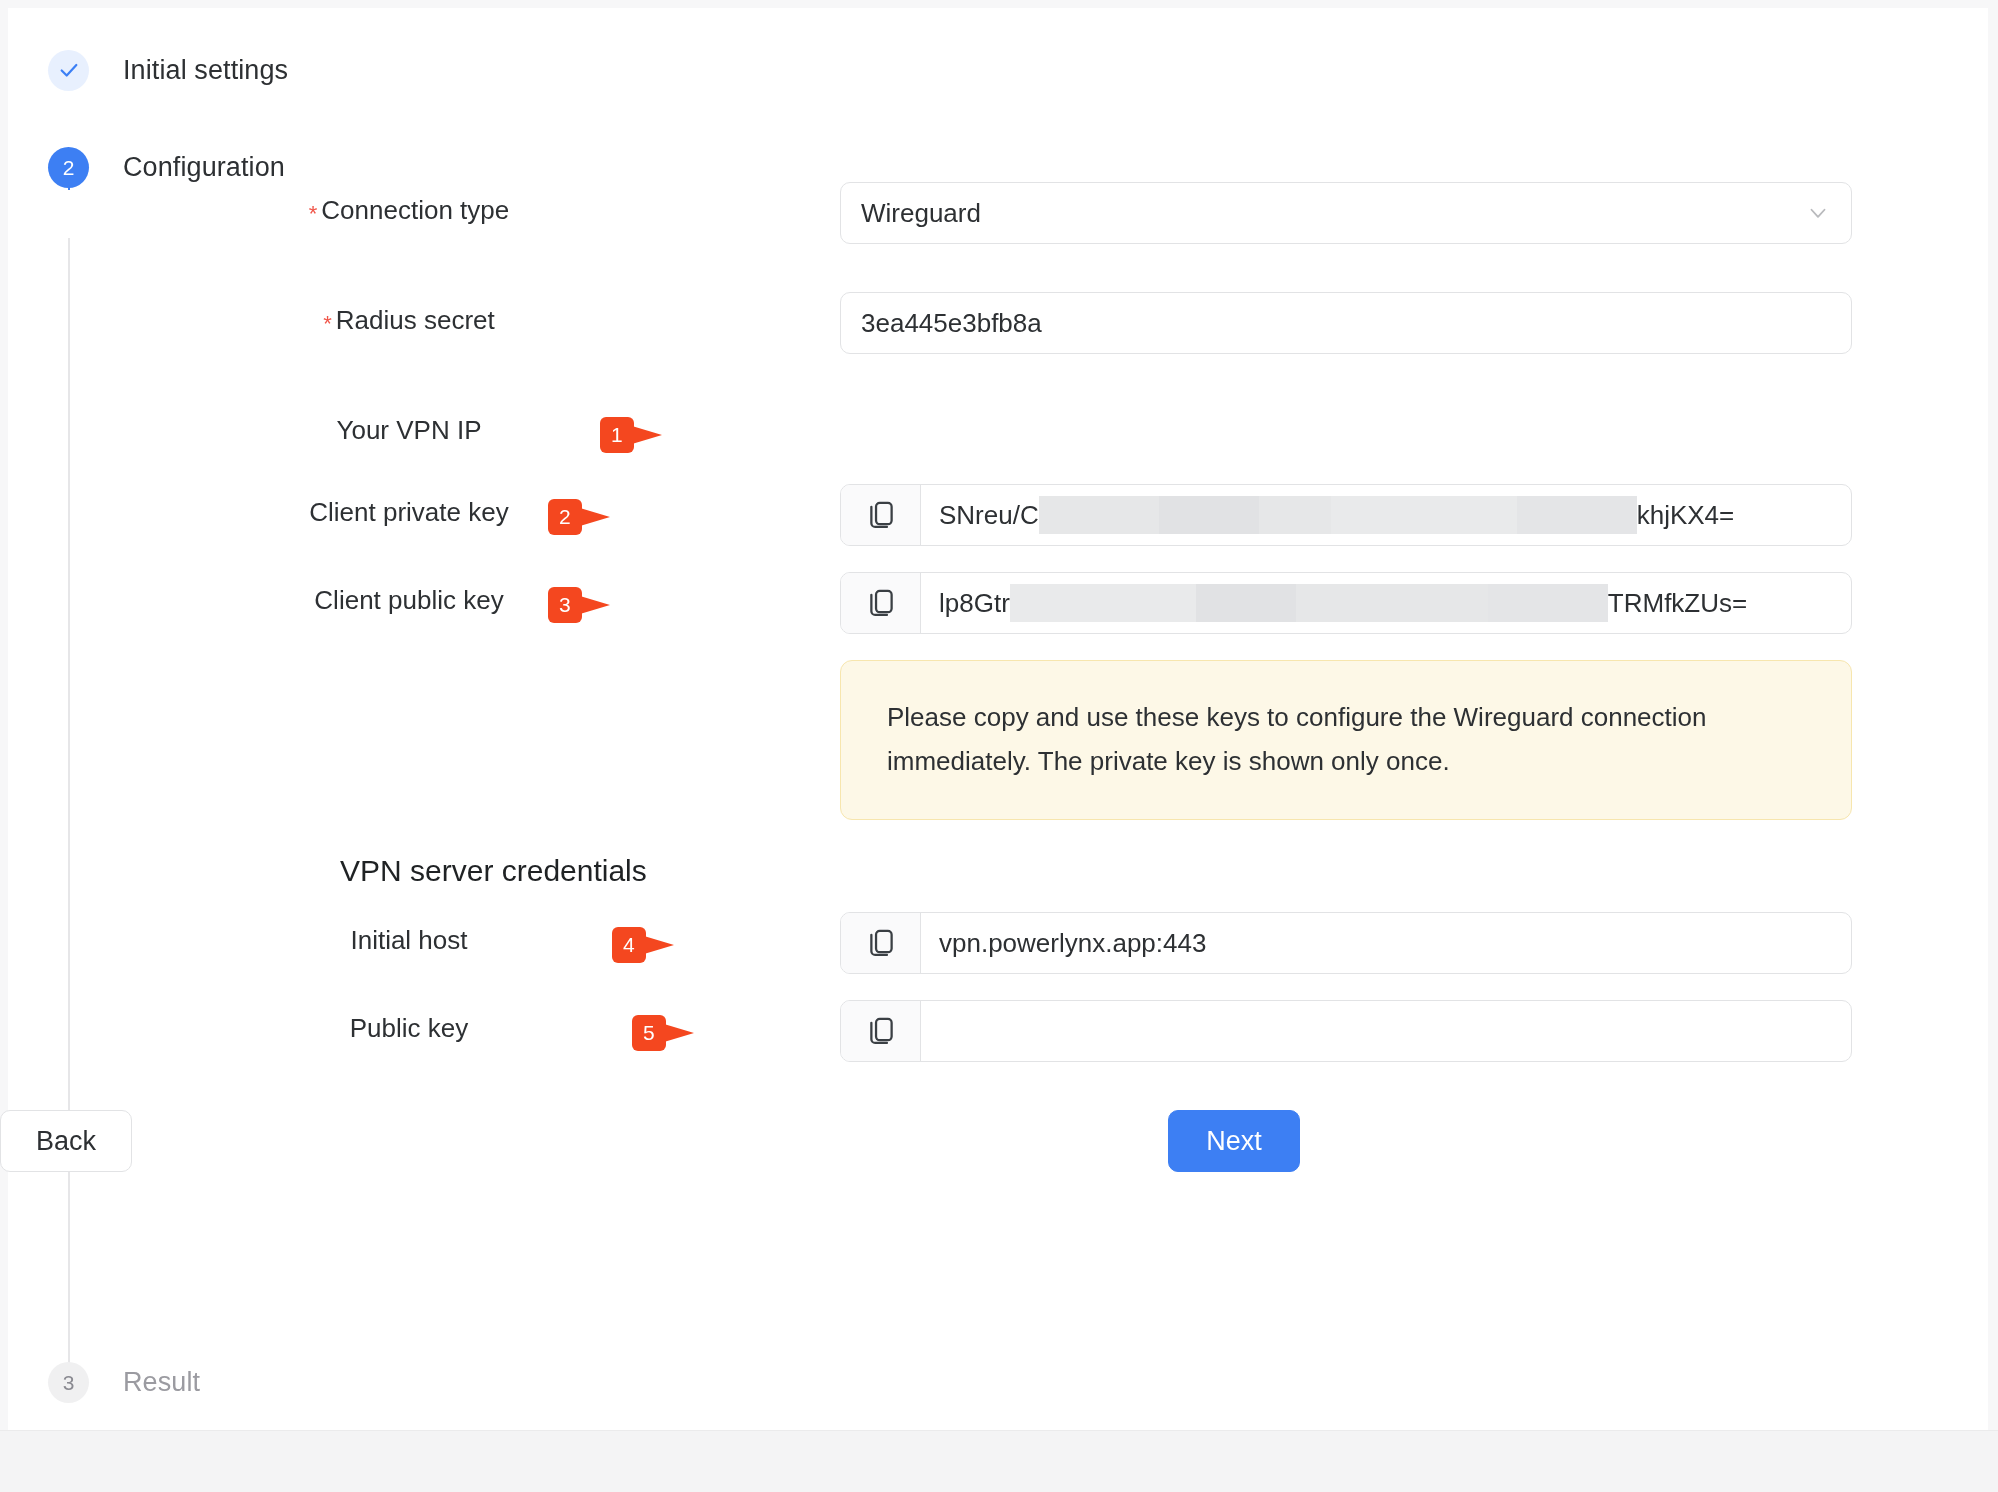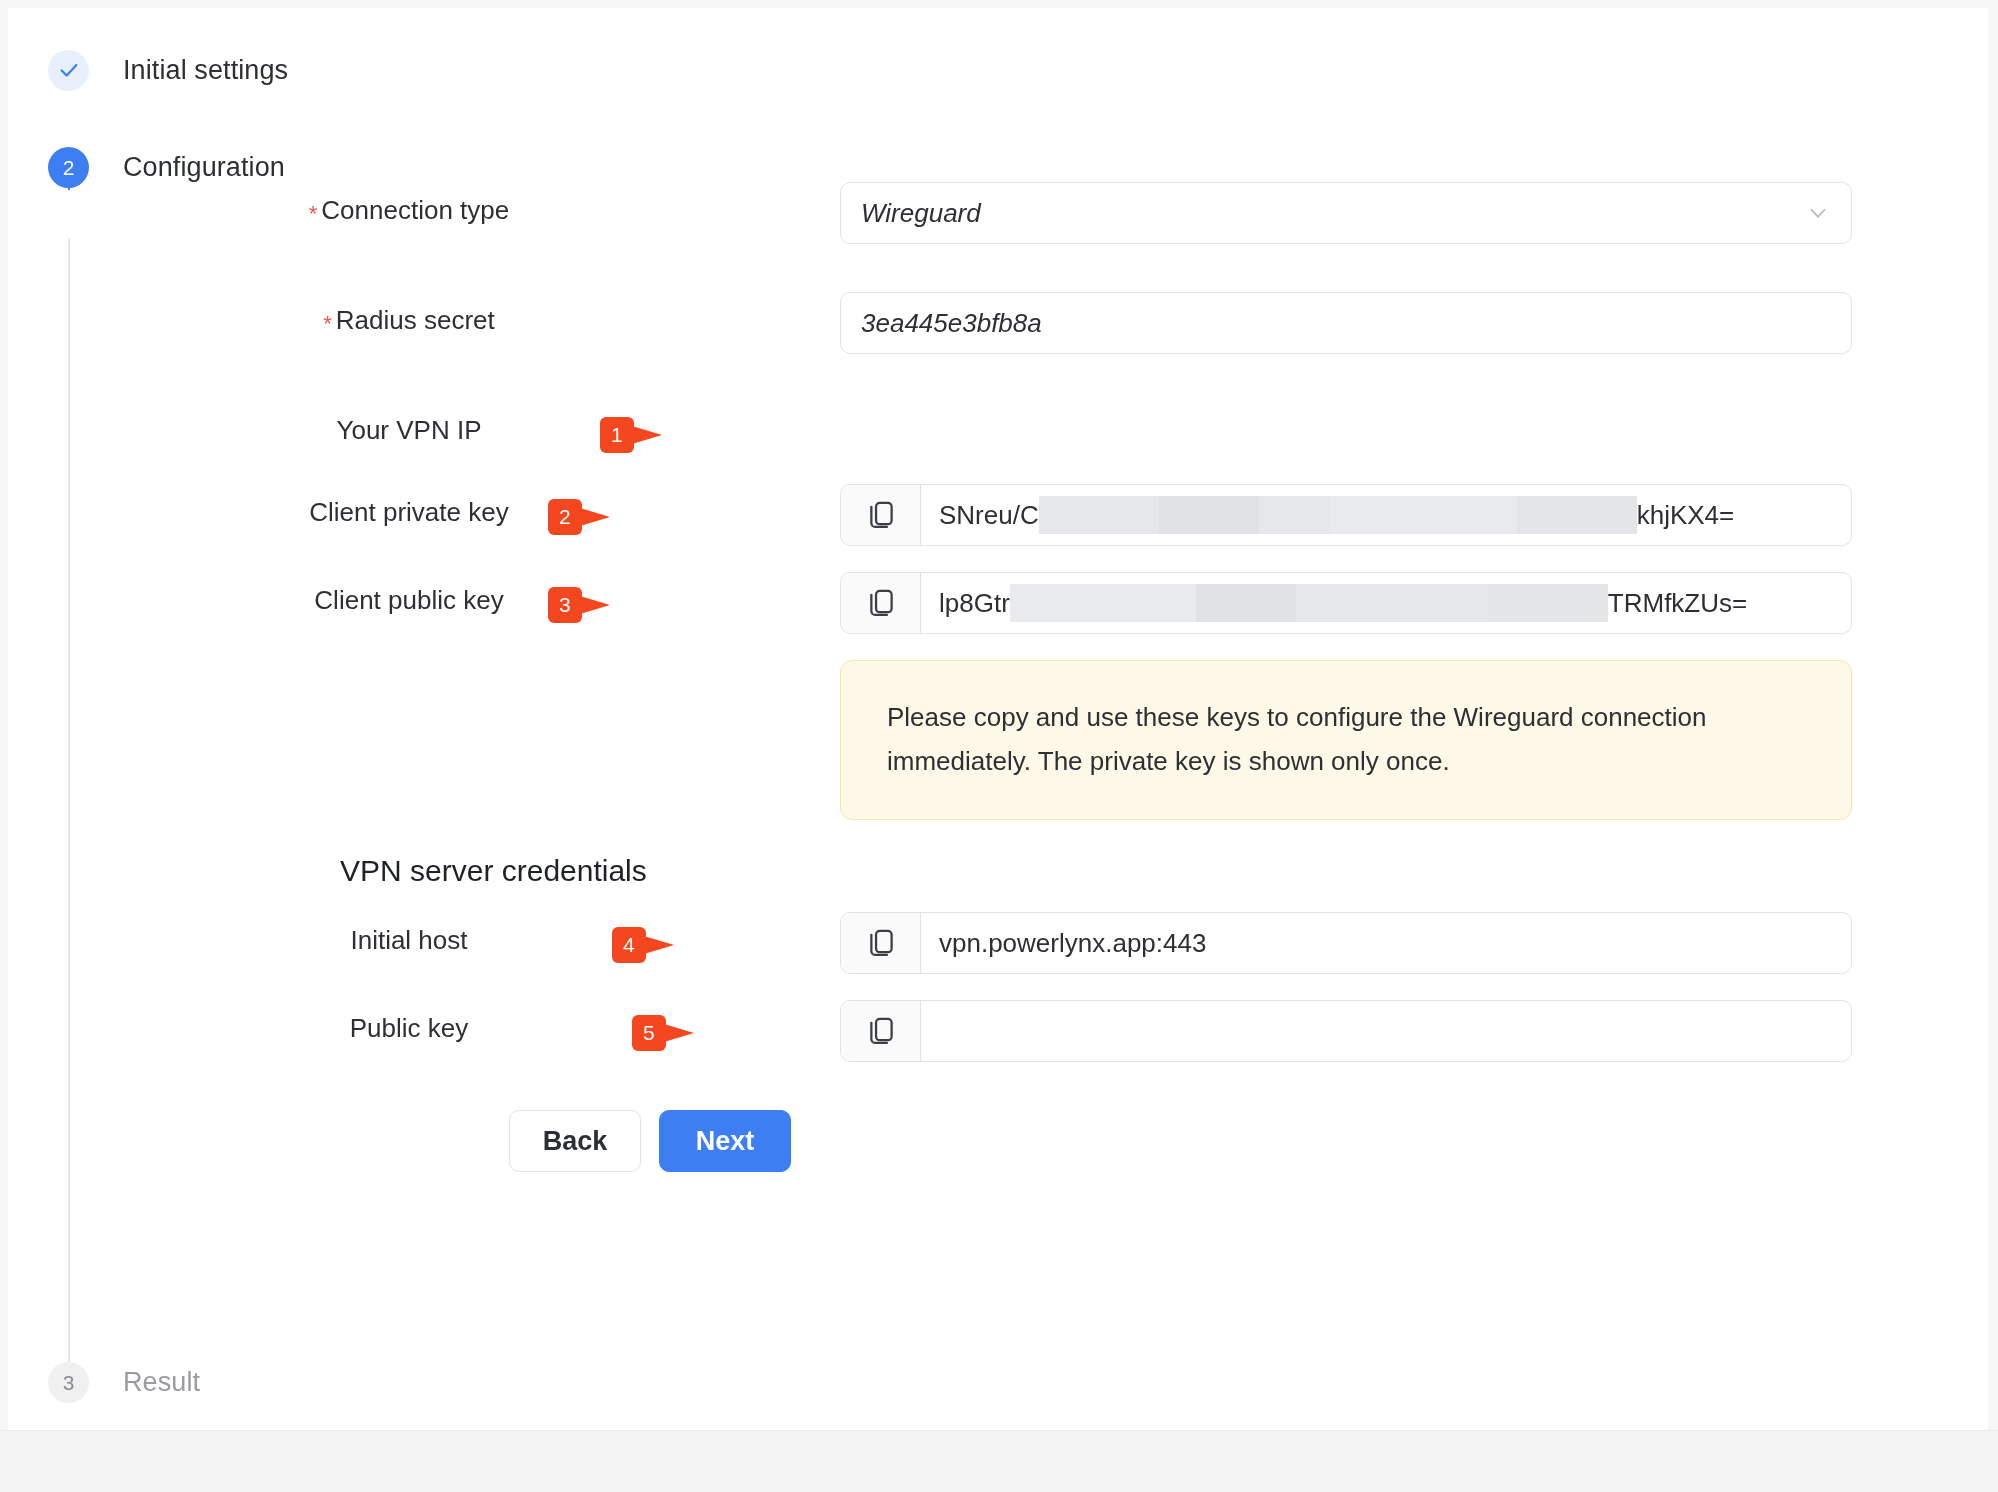--- a/index.html
+++ b/index.html
@@ -135,21 +135,20 @@
     border: 1px solid #e2e3e5;
     border-radius: 10px;
     background: #ffffff;
     display: flex;
     align-items: center;
     padding: 0 20px;
     font-size: 26px;
     color: #2d3033;
     overflow: hidden;
     white-space: nowrap;
-    font-style: italic;
   }
   .select {
     justify-content: space-between;
   }
   .chev {
     color: #b9babd;
     display: flex;
     align-items: center;
   }
 
@@ -242,24 +241,23 @@
   .section-spacer { width: 340px; flex: 0 0 340px; }
   .section-title {
     font-size: 30px;
     color: #1f2224;
     font-weight: 400;
   }
 
   
   .btn-row {
     display: flex;
-    justify-content: center;
+    justify-content: space-between;
     margin-top: 48px;
     padding-right: 698px;
-    font-weight: bold;
   }
   .btn {
     height: 62px;
     min-width: 132px;
     border-radius: 10px;
     font-size: 27px;
     display: flex;
     align-items: center;
     justify-content: center;
     cursor: pointer;

